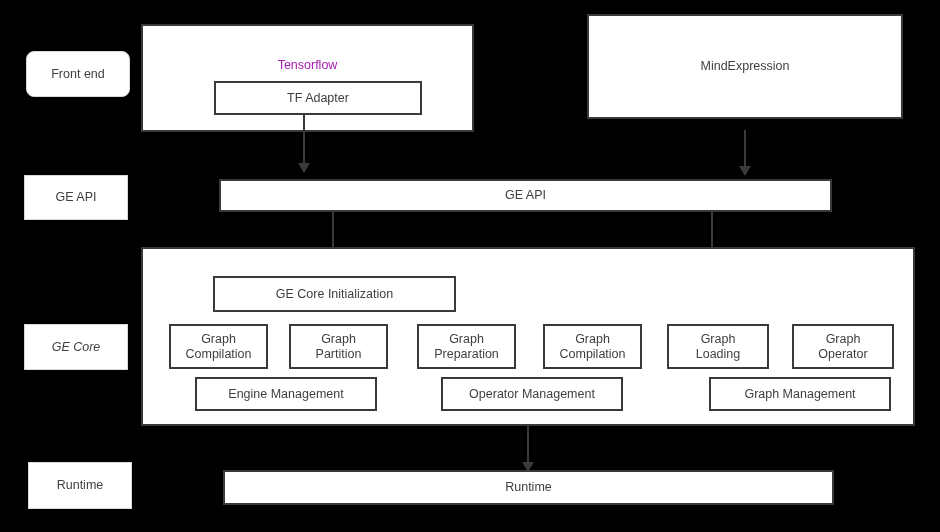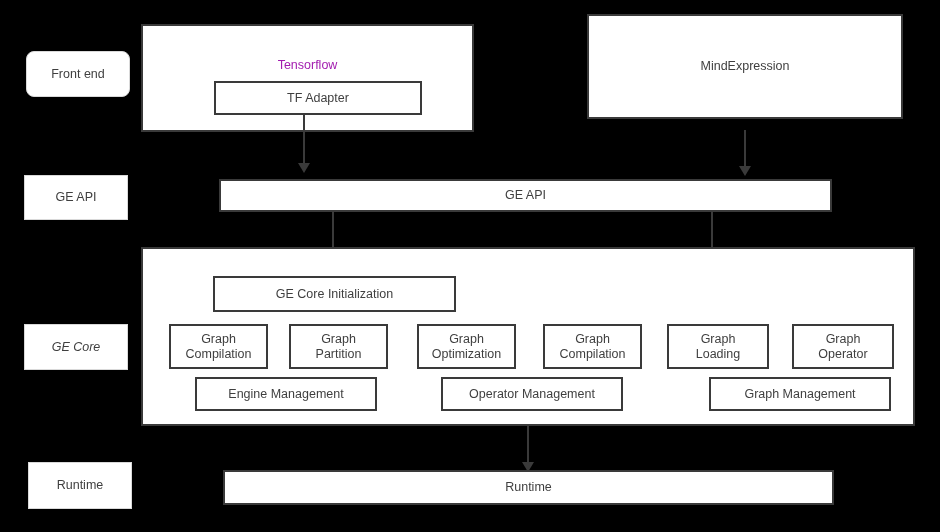--- a/index.html
+++ b/index.html
@@ -103,21 +103,21 @@
     <div class="box cell" style="left:26px; top:75px; width:99px; height:45px; flex-direction:column;">
       <span>Graph</span>
       <span>Compilation</span>
     </div>
     <div class="box cell" style="left:146px; top:75px; width:99px; height:45px; flex-direction:column;">
       <span>Graph</span>
       <span>Partition</span>
     </div>
     <div class="box cell" style="left:274px; top:75px; width:99px; height:45px; flex-direction:column;">
       <span>Graph</span>
-      <span>Optimization</span>
+      <span>Preparation</span>
     </div>
     <div class="box cell" style="left:400px; top:75px; width:99px; height:45px; flex-direction:column;">
       <span>Graph</span>
       <span>Compilation</span>
     </div>
     <div class="box cell" style="left:524px; top:75px; width:102px; height:45px; flex-direction:column;">
       <span>Graph</span>
       <span>Loading</span>
     </div>
     <div class="box cell" style="left:649px; top:75px; width:102px; height:45px; flex-direction:column;">

